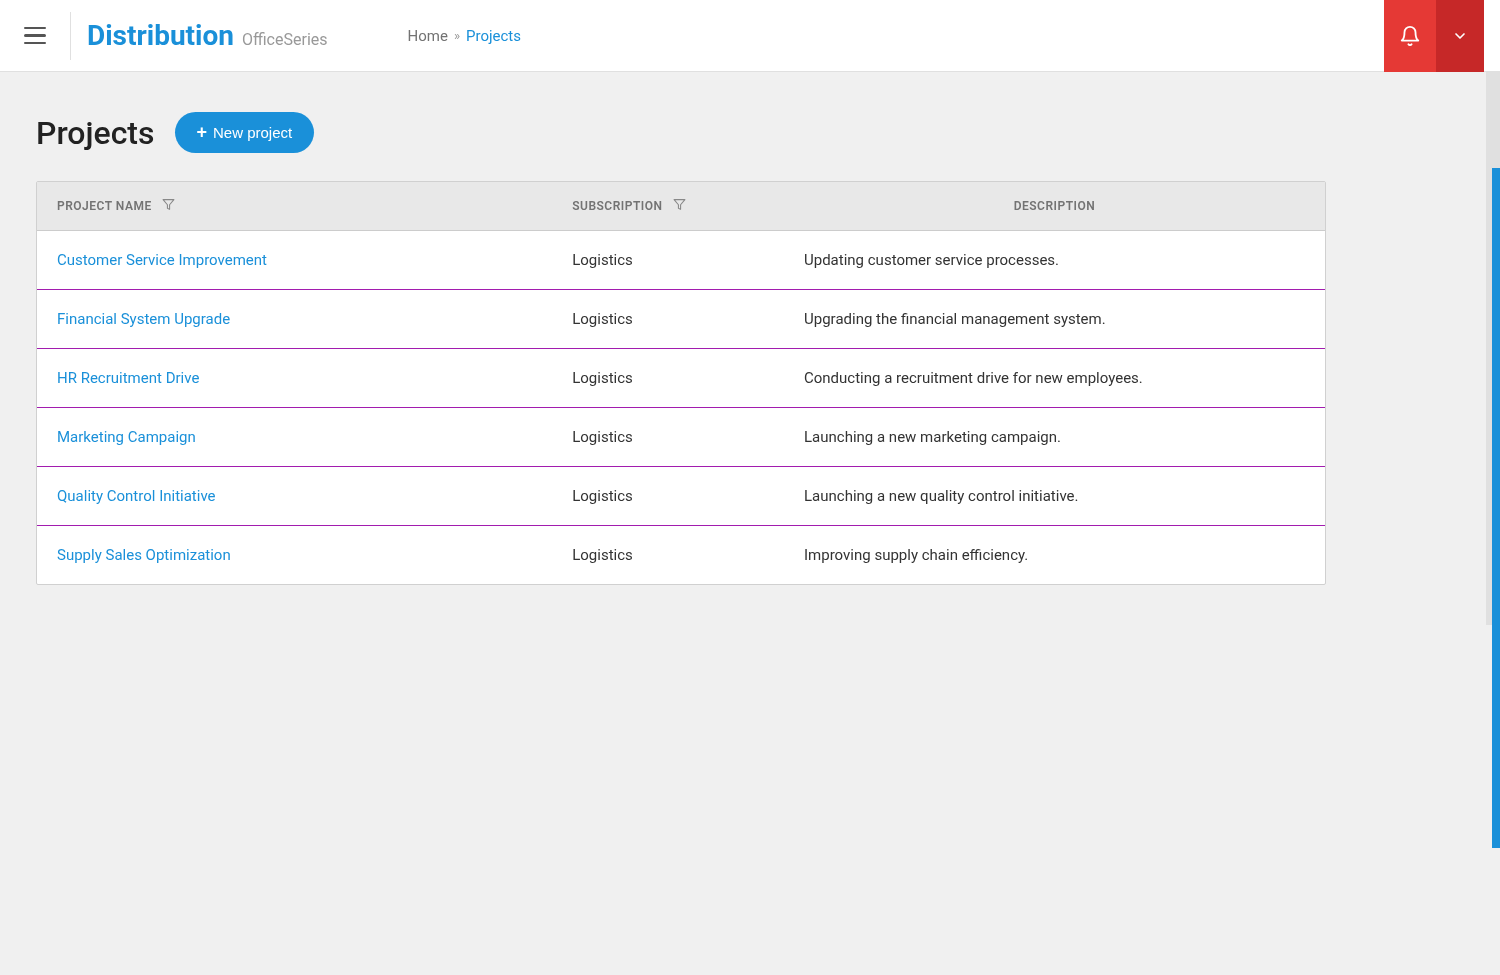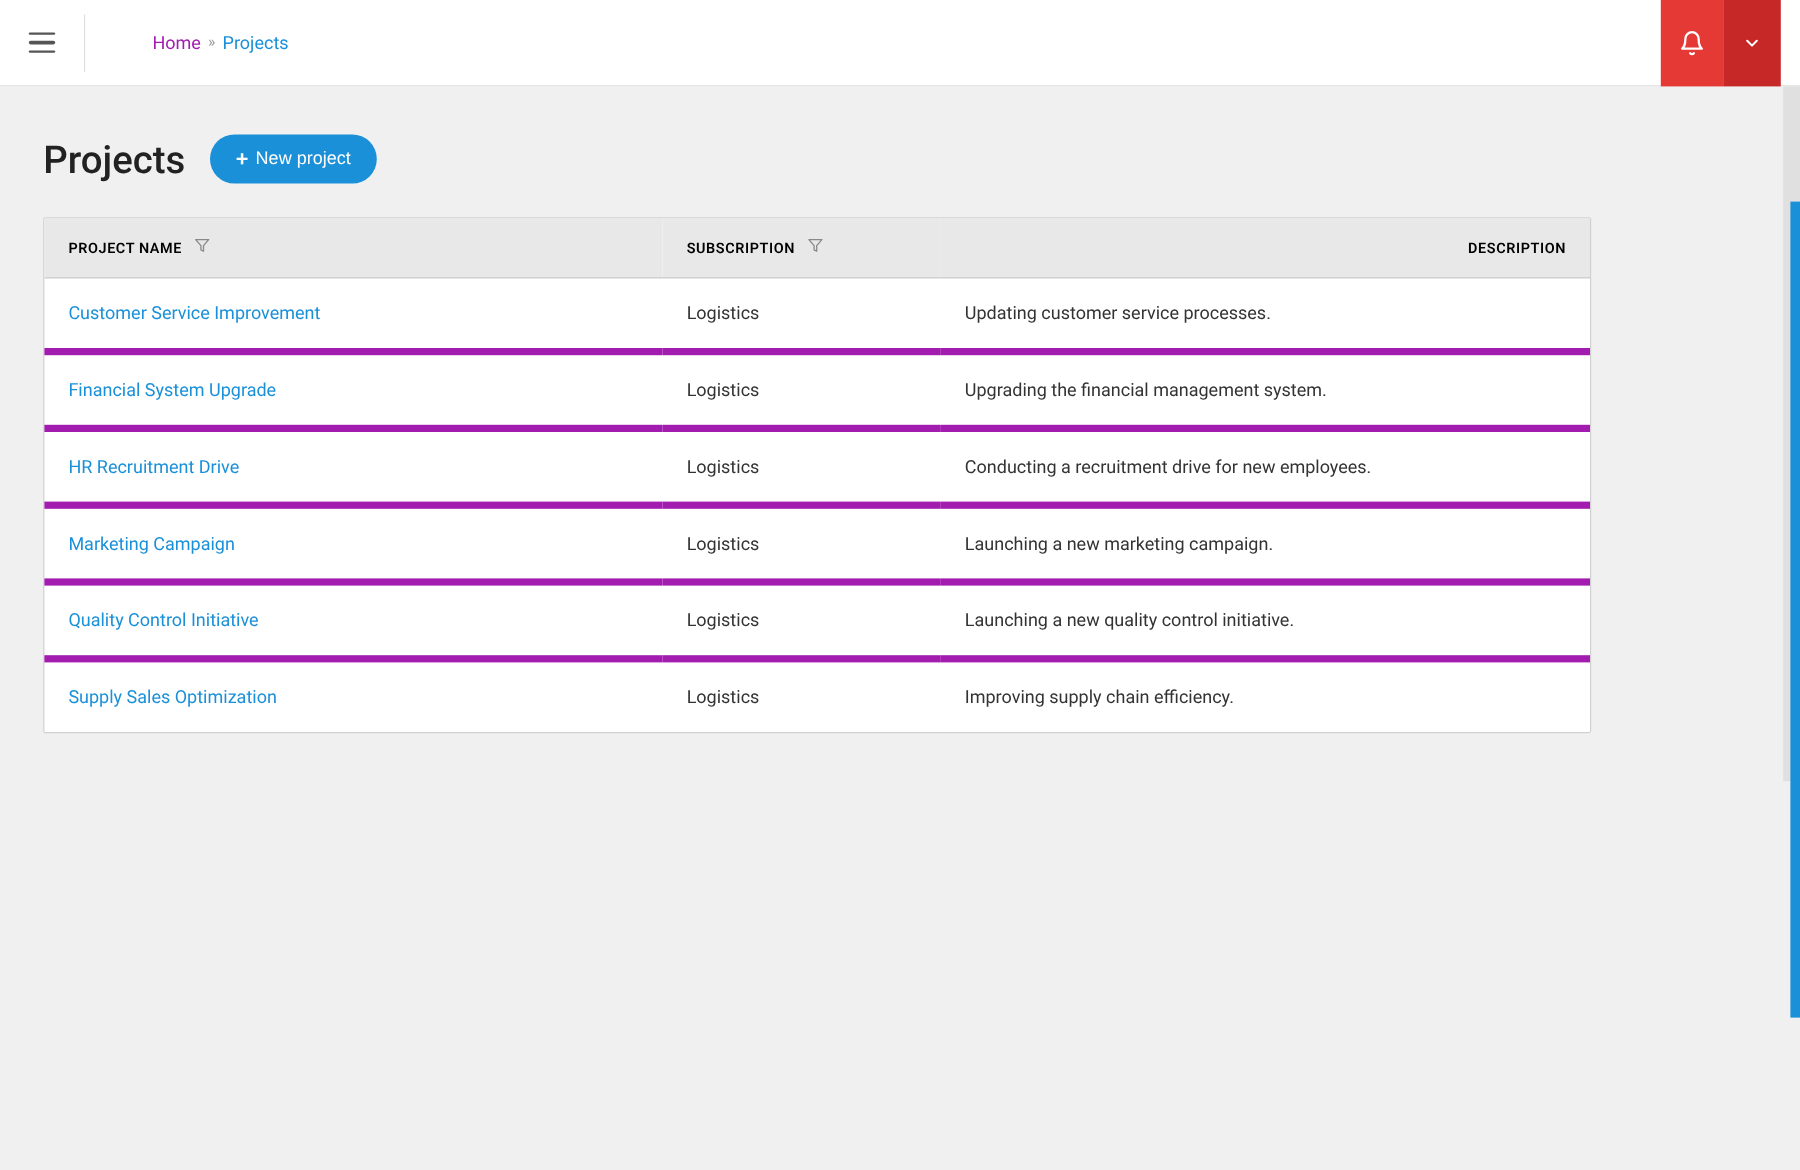--- a/index.html
+++ b/index.html
@@ -71,21 +71,21 @@
     }
 
     .header-breadcrumb {
       display: flex;
       align-items: center;
       gap: 6px;
       margin-left: 40px;
     }
 
     .header-breadcrumb a {
-      color: #a21caf;
+      color: #737373;
       text-decoration: none;
       font-size: 15px;
     }
 
     .breadcrumb-arrow {
       color: #999;
       font-size: 13px;
     }
 
     .breadcrumb-current {
@@ -176,42 +176,42 @@
       width: 100%;
       border-collapse: collapse;
     }
 
     thead tr {
       background: #e8e8e8;
     }
 
     thead th {
       padding: 16px 20px;
-      text-align: right;
+      text-align: center;
       font-size: 12px;
       font-weight: 600;
-      color: #000000;
+      color: #737373;
       letter-spacing: 0.5px;
       text-transform: uppercase;
       border-bottom: 1px solid #ccc;
     }
 
     .th-with-filter {
       display: flex;
       align-items: center;
       gap: 10px;
     }
 
     .filter-icon {
       color: #888;
       font-size: 13px;
     }
 
     tbody tr {
-      border-bottom: 6px solid #a21caf;
+      border-bottom: 1px solid #a21caf;
     }
 
     tbody tr:last-child {
       border-bottom: none;
     }
 
     tbody td {
       padding: 20px 20px;
       font-size: 15px;
       color: #333;
@@ -259,20 +259,24 @@
 </head>
 <body>
 
 <header class="header">
   <div class="header-menu-icon">
     <span></span>
     <span></span>
     <span></span>
   </div>
   <div class="header-separator"></div>
+  <div class="header-brand">
+    <span class="header-brand-name">Distribution</span>
+    <span class="header-brand-sub">OfficeSeries</span>
+  </div>
   <nav class="header-breadcrumb">
     <a>Home</a>
     <span class="breadcrumb-arrow">»</span>
     <span class="breadcrumb-current">Projects</span>
   </nav>
   <div class="header-right">
     <button class="header-bell-btn">
       <svg width="22" height="22" viewBox="0 0 24 24" fill="none" stroke="white" stroke-width="2" stroke-linecap="round" stroke-linejoin="round">
         <path d="M18 8A6 6 0 0 0 6 8c0 7-3 9-3 9h18s-3-2-3-9"></path>
         <path d="M13.73 21a2 2 0 0 1-3.46 0"></path>

